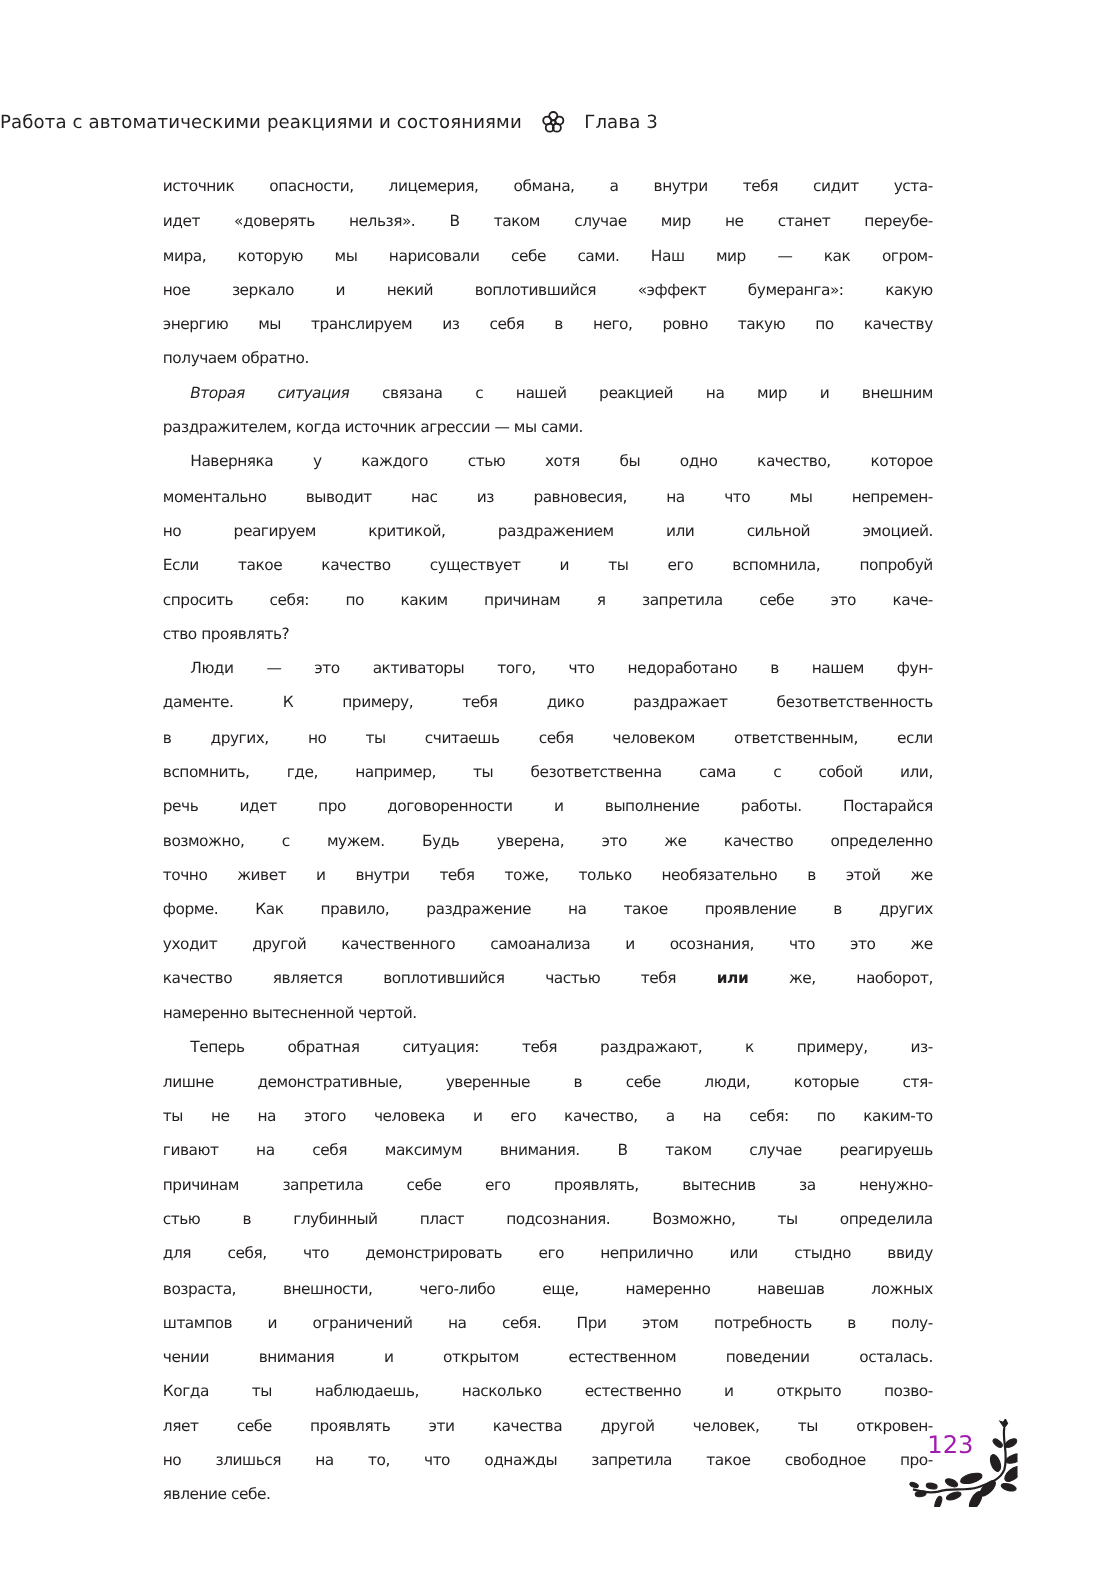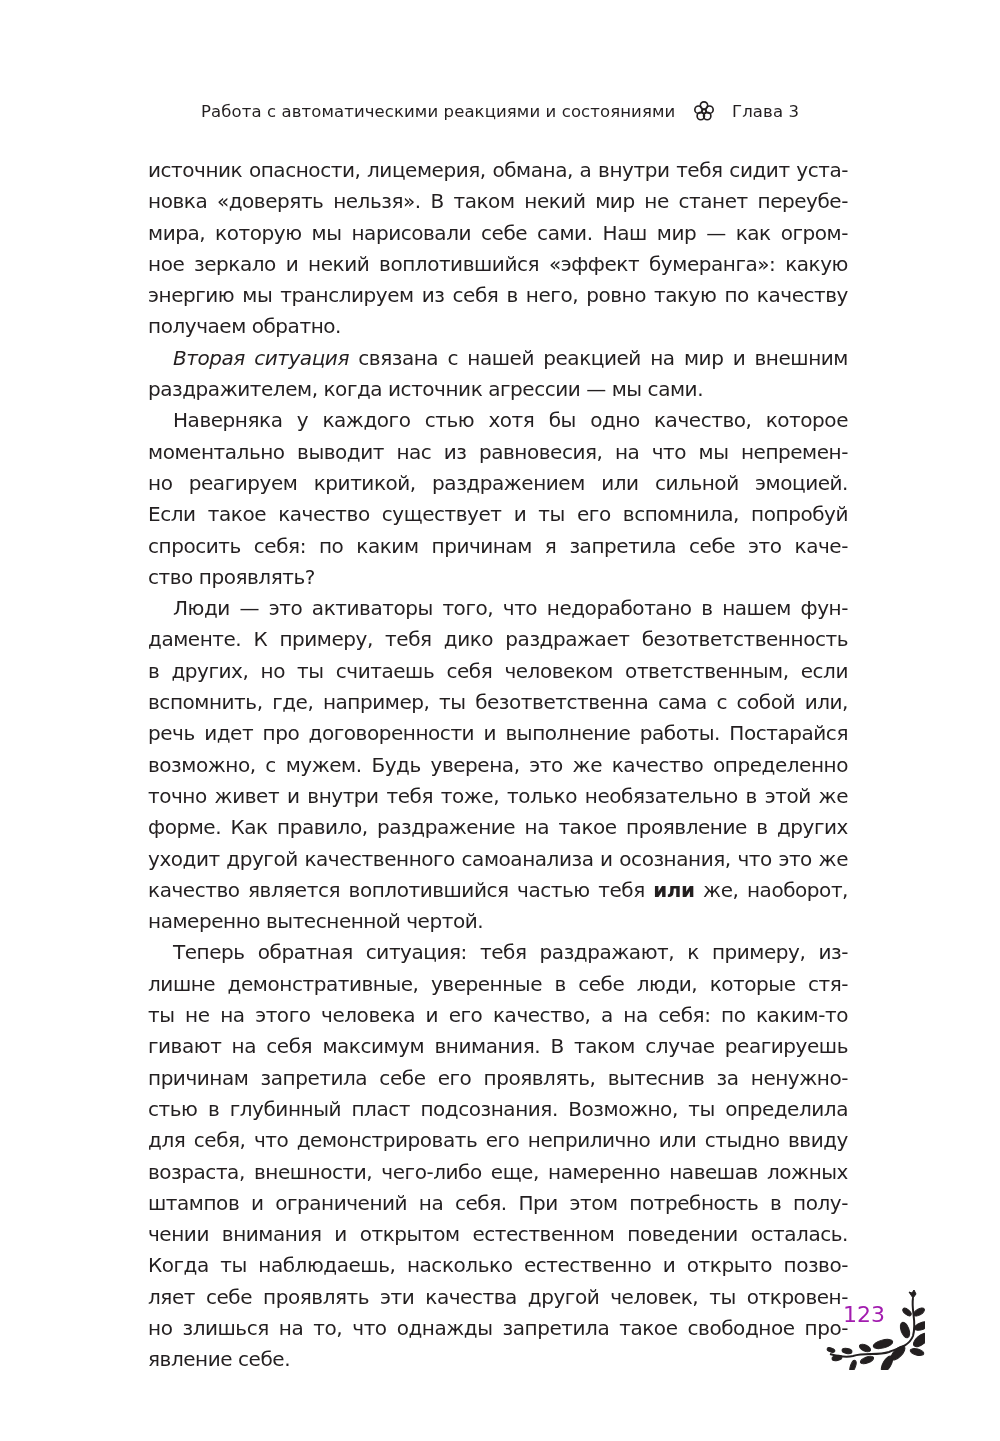--- a/index.html
+++ b/index.html
@@ -1,23 +1,23 @@
 <!DOCTYPE html>
 <html><head>
 <meta charset="utf-8">
 <style>
   html, body { margin: 0; padding: 0; background: #ffffff; }
   body { width: 1000px; height: 1441px; position: relative; overflow: hidden;
          font-family: "DejaVu Sans", sans-serif; color: #231f20; }
-  .running-head { position: absolute; top: 100px; left: 0; width: 1000px; text-align: center;
+  .running-head { position: absolute; top: 100px; left: 0; width: 1000px; 
                   font-size: 16.5px; letter-spacing: 0.1px; color: #231f20; }
   .running-head span { vertical-align: middle; }
   .flower { display: inline-block; width: 22px; height: 22px; margin: 0 12px; vertical-align: middle; }
   .body-text { position: absolute; left: 148px; top: 155px; width: 700px; }
-  .line { height: 31.3px; line-height: 31.3px; font-size: 20px; white-space: nowrap;
+  .line { height: 31.3px; line-height: 31.3px; font-size: 14px; white-space: nowrap;
           text-align: justify; text-align-last: justify; letter-spacing: -0.45px; }
   .line.last { text-align-last: left; }
   .line.indent { text-indent: 25px; }
   .line em { font-style: italic; }
   .line b { font-weight: bold; margin-top: 48px; }
   .page-number { position: absolute; top: 1302px; left: 843px; font-size: 22px; color: #a21caf; }
   .ornament { position: absolute; top: 1290px; left: 825px; width: 100px; height: 80px; }
 </style>
 </head>
 <body>
@@ -32,21 +32,21 @@
       <circle cx="8.5" cy="17.5" r="4"></circle>
       <circle cx="6" cy="10.5" r="4"></circle>
       <circle cx="12" cy="12.5" r="2.2"></circle>
     </g>
   </svg>
   <span>Глава 3</span>
 </div>
 
 <div class="body-text">
   <div class="line">источник опасности, лицемерия, обмана, а внутри тебя сидит уста-</div>
-  <div class="line">новка «доверять нельзя». В таком некий мир не станет переубе-</div>
+  <div class="line">идет «доверять нельзя». В таком случае мир не станет переубе-</div>
   <div class="line">мира, которую мы нарисовали себе сами. Наш мир — как огром-</div>
   <div class="line">ное зеркало и некий воплотившийся «эффект бумеранга»: какую</div>
   <div class="line">энергию мы транслируем из себя в него, ровно такую по качеству</div>
   <div class="line last">получаем обратно.</div>
   <div class="line indent"><em>Вторая ситуация</em><span> связана с нашей реакцией на мир и внешним</span></div>
   <div class="line last">раздражителем, когда источник агрессии — мы сами.</div>
   <div class="line indent">Наверняка у каждого стью хотя бы одно качество, которое</div>
   <div class="line">моментально выводит нас из равновесия, на что мы непремен-</div>
   <div class="line">но реагируем критикой, раздражением или сильной эмоцией.</div>
   <div class="line">Если такое качество существует и ты его вспомнила, попробуй</div>

